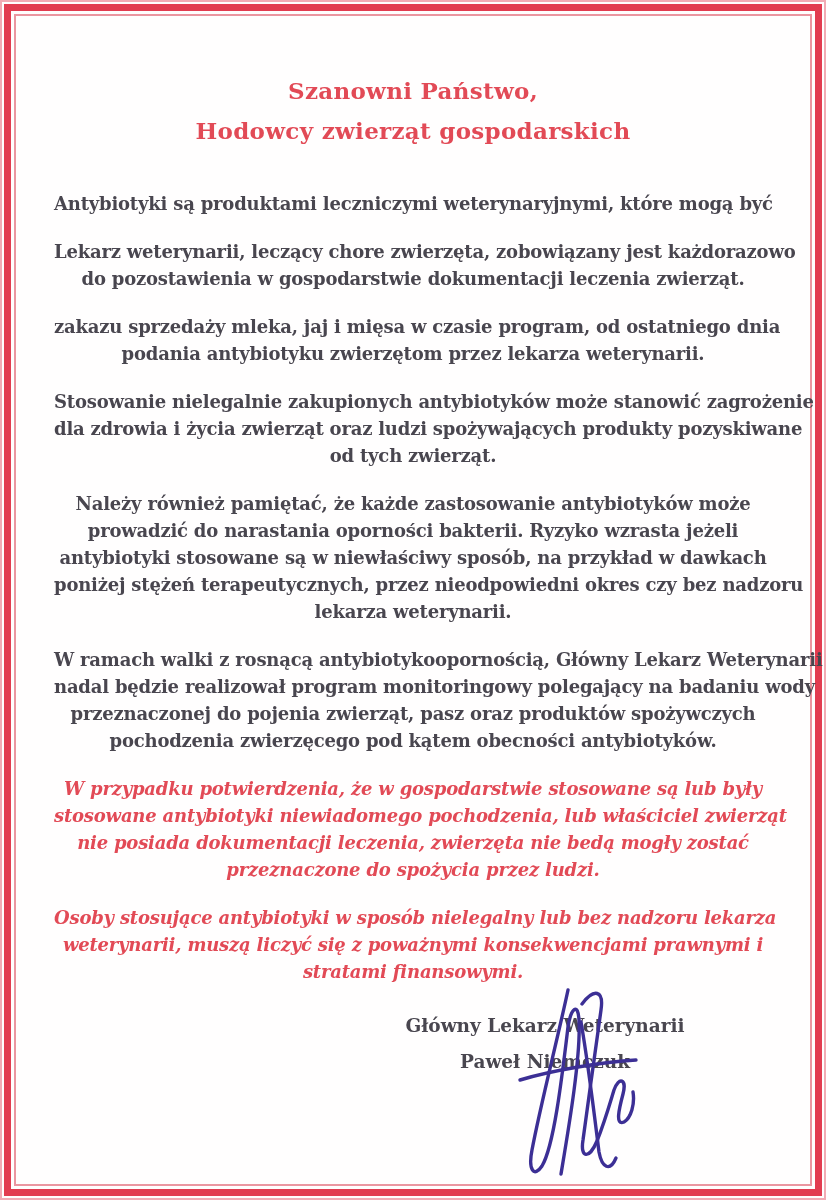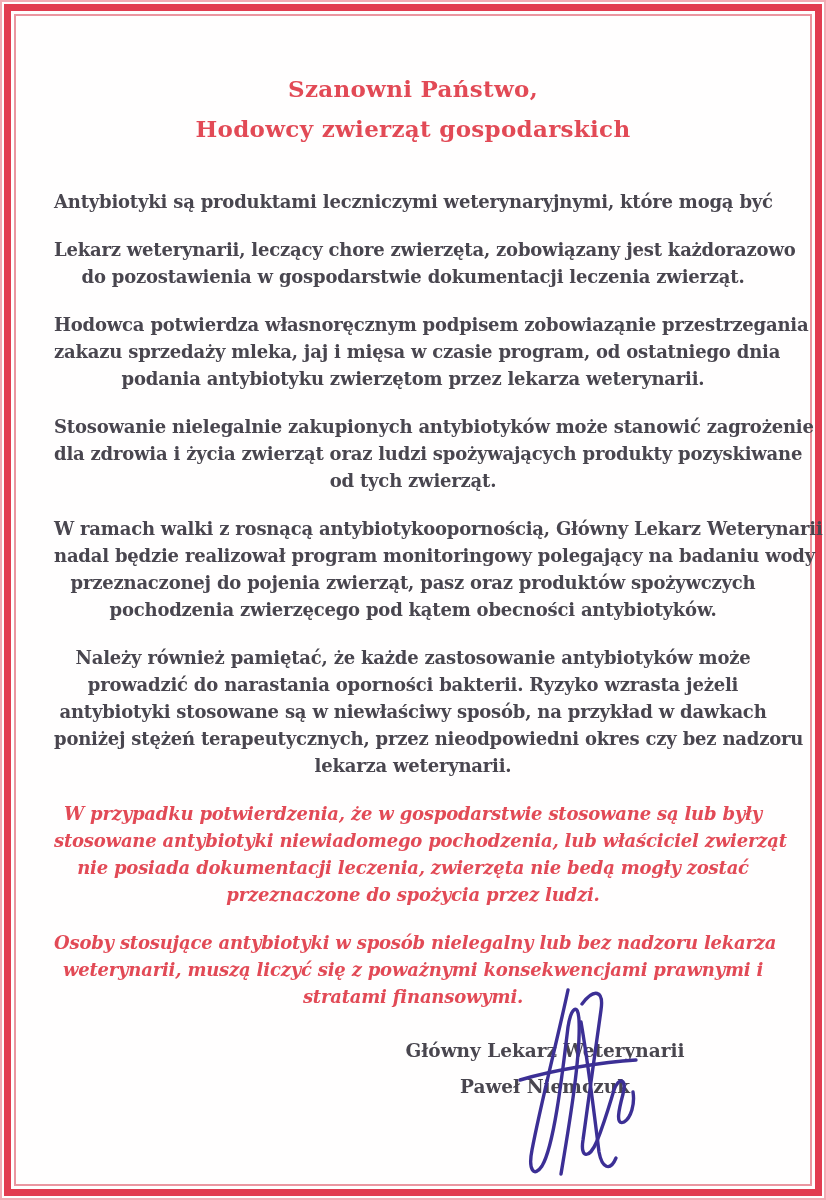--- a/index.html
+++ b/index.html
@@ -11,22 +11,23 @@
     font-family:"DejaVu Serif","Liberation Serif",serif;
     font-weight:bold;
   }
   .frame { position:absolute; pointer-events:none; }
   .f1 { inset:0;    border:2px solid var(--frame-pink-outer,#f2abb4); }
   .f2 { inset:4px;  border:7px solid var(--frame-red,#e23c50); }
   .f3 { inset:14px; border:2px solid var(--frame-pink-inner,#eb96a0); }
 
   .content {
     position:absolute; inset:16px;
-    padding:58px 38px 0;
+    padding:40px 38px 0;
     text-align:center;
+    margin-top:20px;
   }
   .ln { white-space:nowrap; }
 
   .heading {
     color:var(--accent-red,#e24a56);
     font-size:23px; line-height:30px;
     letter-spacing:0.3px;
     margin:0 0 44px;
   }
   .h2 { margin-top:10px; }
@@ -78,44 +79,43 @@
     <div class="para dark">
       <div class="ln">Antybiotyki są produktami leczniczymi weterynaryjnymi, które mogą być</div>
     </div>
 
     <div class="para dark">
       <div class="ln">Lekarz weterynarii, leczący chore zwierzęta, zobowiązany jest każdorazowo</div>
       <div class="ln">do pozostawienia w gospodarstwie dokumentacji leczenia zwierząt.</div>
     </div>
 
     <div class="para dark">
-      <div class="ln">Hodowca potwierdza własnoręcznym podpisem zobowiazą­nie przestrzegania</div>
       <div class="ln">zakazu sprzedaży mleka, jaj i mięsa w czasie program, od ostatniego dnia</div>
       <div class="ln">podania antybiotyku zwierzętom przez lekarza weterynarii.</div>
     </div>
 
     <div class="para dark">
       <div class="ln">Stosowanie nielegalnie zakupionych antybiotyków może stanowić zagrożenie</div>
       <div class="ln">dla zdrowia i życia zwierząt oraz ludzi spożywających produkty pozyskiwane</div>
       <div class="ln">od tych zwierząt.</div>
     </div>
 
     <div class="para dark">
-      <div class="ln">W ramach walki z rosnącą antybiotykoopornością, Główny Lekarz Weterynarii</div>
-      <div class="ln">nadal będzie realizował program monitoringowy polegający na badaniu wody</div>
-      <div class="ln">przeznaczonej do pojenia zwierząt, pasz oraz produktów spożywczych</div>
-      <div class="ln">pochodzenia zwierzęcego pod kątem obecności antybiotyków.</div>
-    </div>
-
-    <div class="para dark">
       <div class="ln">Należy również pamiętać, że każde zastosowanie antybiotyków może</div>
       <div class="ln">prowadzić do narastania oporności bakterii. Ryzyko wzrasta jeżeli</div>
       <div class="ln">antybiotyki stosowane są w niewłaściwy sposób, na przykład w dawkach</div>
       <div class="ln">poniżej stężeń terapeutycznych, przez nieodpowiedni okres czy bez nadzoru</div>
       <div class="ln">lekarza weterynarii.</div>
+    </div>
+
+    <div class="para dark">
+      <div class="ln">W ramach walki z rosnącą antybiotykoopornością, Główny Lekarz Weterynarii</div>
+      <div class="ln">nadal będzie realizował program monitoringowy polegający na badaniu wody</div>
+      <div class="ln">przeznaczonej do pojenia zwierząt, pasz oraz produktów spożywczych</div>
+      <div class="ln">pochodzenia zwierzęcego pod kątem obecności antybiotyków.</div>
     </div>
 
     <div class="para red">
       <div class="ln">W przypadku potwierdzenia, że w gospodarstwie stosowane są lub były</div>
       <div class="ln">stosowane antybiotyki niewiadomego pochodzenia, lub właściciel zwierząt</div>
       <div class="ln">nie posiada dokumentacji leczenia, zwierzęta nie bedą mogły zostać</div>
       <div class="ln">przeznaczone do spożycia przez ludzi.</div>
     </div>
 
     <div class="para red">

